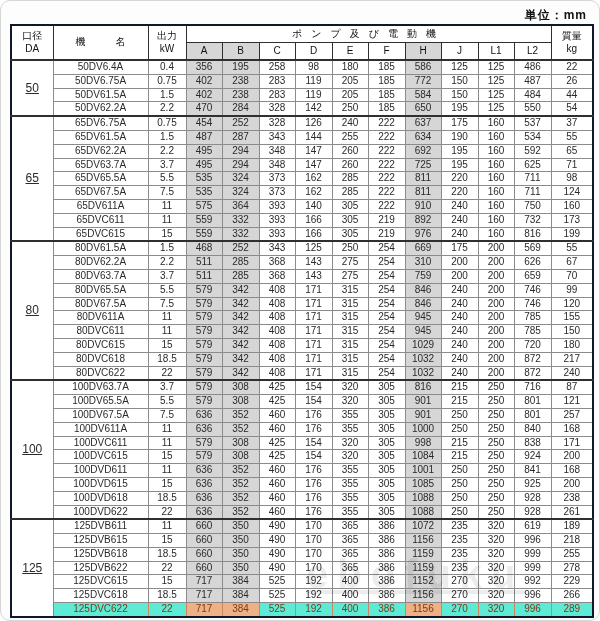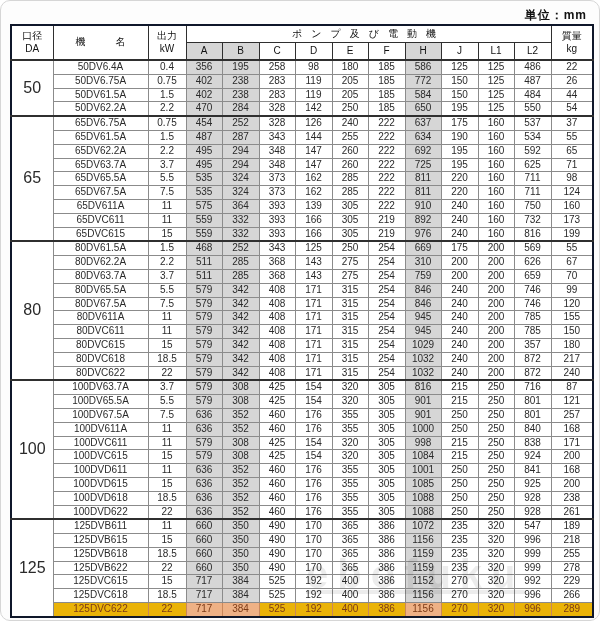--- a/index.html
+++ b/index.html
@@ -26,22 +26,22 @@
     border-color:#2f2f2f;font-size:10px;line-height:1.25;height:16px;color:#111;
     background:#fff;
   }
   .spec thead th.pm{letter-spacing:9px;}
   .spec thead th.shade{background:#d6d6d6;}
   .spec tbody td{
     font-size:10px;height:12.8px;line-height:12.8px;color:#2a2a2a;background:#fff;
   }
   .spec tbody td.shade{background:#d6d6d6;}
   .spec tbody tr.group-start td{border-top:2px solid #2f2f2f;}
-  .spec tbody td.dia{background:#fff;font-size:16px;}
-  .spec tbody tr.hl td{background:#eab308;color:#7c3a16;border-color:#c9875a;}
+  .spec tbody td.dia{background:#fff;font-size:12px;text-decoration:underline;}
+  .spec tbody tr.hl td{background:#5eead4;color:#7c3a16;border-color:#c9875a;}
   .spec tbody tr.hl td.shade{background:#eeb185;}
   .watermark{
     position:absolute;left:305px;top:551px;
     font-size:40px;letter-spacing:9px;color:#000;opacity:0.07;
     pointer-events:none;font-weight:bold;text-decoration:underline;
   }
 </style>
 </head>
 <body>
 
@@ -248,21 +248,21 @@
           <td>160</td>
           <td>711</td>
           <td>124</td>
         </tr>
         <tr>
           <td>65DV611A</td>
           <td>11</td>
           <td class="shade">575</td>
           <td class="shade">364</td>
           <td>393</td>
-          <td>139</td>
+          <td>140</td>
           <td>305</td>
           <td>222</td>
           <td class="shade">910</td>
           <td>240</td>
           <td>160</td>
           <td>750</td>
           <td>160</td>
         </tr>
         <tr>
           <td>65DVC611</td>
@@ -405,21 +405,21 @@
           <td>15</td>
           <td class="shade">579</td>
           <td class="shade">342</td>
           <td>408</td>
           <td>171</td>
           <td>315</td>
           <td>254</td>
           <td class="shade">1029</td>
           <td>240</td>
           <td>200</td>
-          <td>357</td>
+          <td>720</td>
           <td>180</td>
         </tr>
         <tr>
           <td>80DVC618</td>
           <td>18.5</td>
           <td class="shade">579</td>
           <td class="shade">342</td>
           <td>408</td>
           <td>171</td>
           <td>315</td>
@@ -602,21 +602,21 @@
           <td>11</td>
           <td class="shade">660</td>
           <td class="shade">350</td>
           <td>490</td>
           <td>170</td>
           <td>365</td>
           <td>386</td>
           <td class="shade">1072</td>
           <td>235</td>
           <td>320</td>
-          <td>547</td>
+          <td>619</td>
           <td>189</td>
         </tr>
         <tr>
           <td>125DVB615</td>
           <td>15</td>
           <td class="shade">660</td>
           <td class="shade">350</td>
           <td>490</td>
           <td>170</td>
           <td>365</td>

